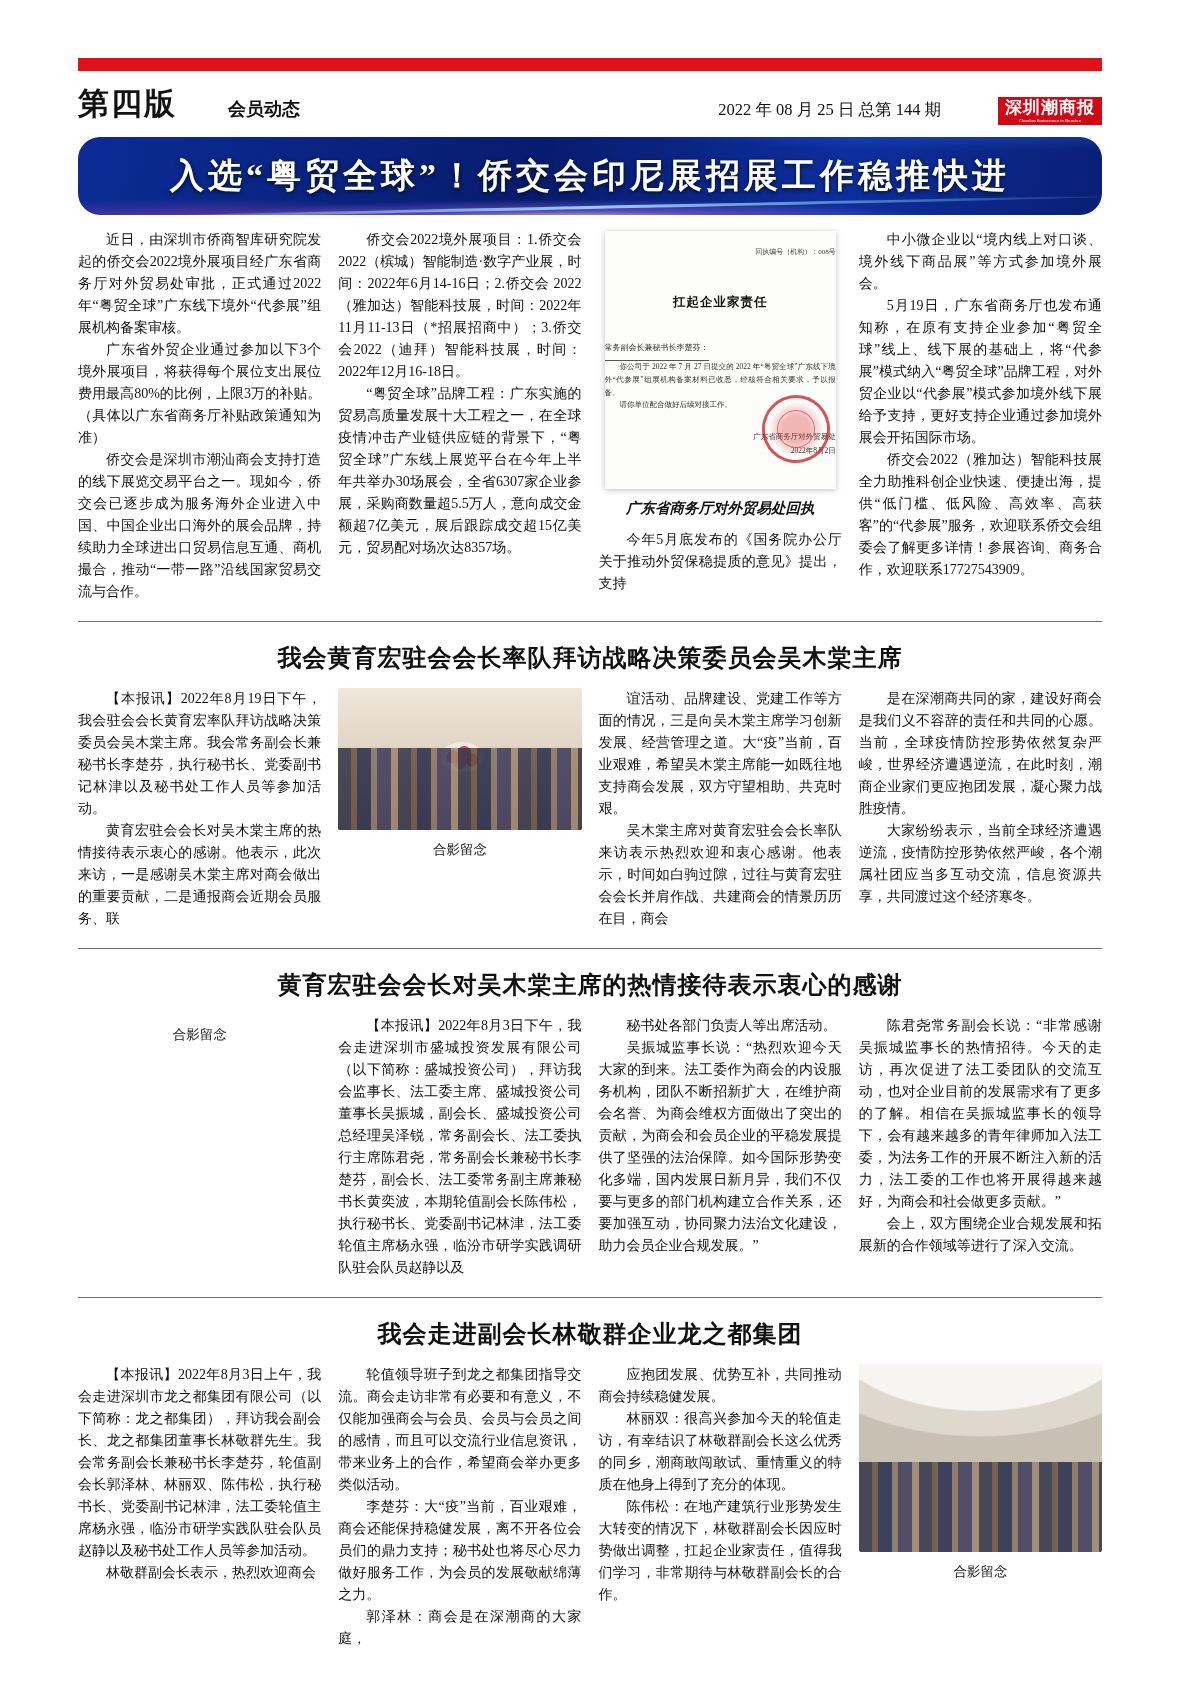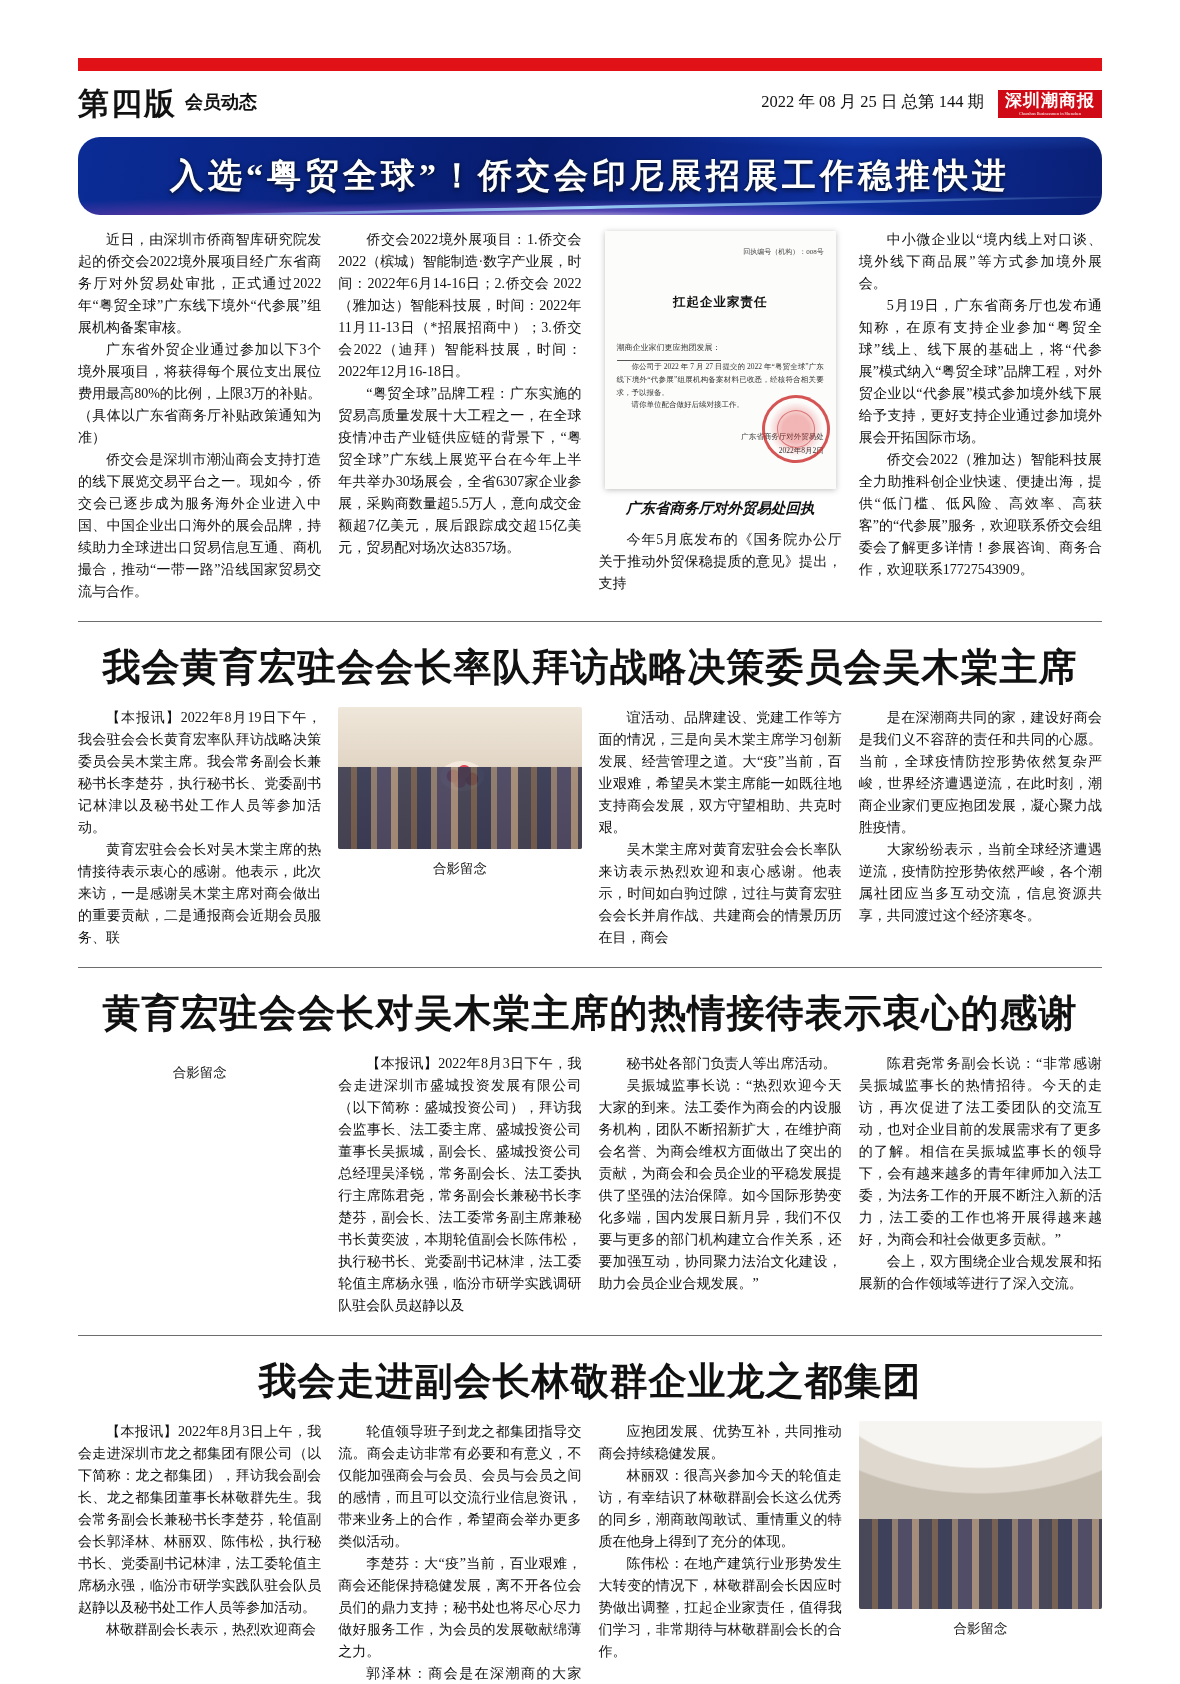--- a/index.html
+++ b/index.html
@@ -1,43 +1,43 @@
 <!DOCTYPE html>
 <html><head>
 <meta charset="utf-8">
 <style>
   html,body{margin:0;padding:0;background:#e9e9e9;}
   .page{width:1180px;height:1684px;background:#fff;position:relative;margin:0 auto;
         font-family:"Liberation Serif",serif;color:#111;overflow:hidden;}
   .inner{margin:0 78px;}
   .topbar{margin-top:58px;height:13px;background:#e01117;}
-  .header{display:flex;align-items:center;padding:12px 0 8px;}
+  .header{display:flex;align-items:flex-end;padding:12px 0 8px;gap:43px;}
   .edition{font-family:"Liberation Sans",sans-serif;font-weight:bold;font-size:31px;letter-spacing:2px;}
   .section{font-family:"Liberation Sans",sans-serif;font-weight:bold;font-size:18px;margin-left:8px;padding-bottom:4px;}
   .date{margin-left:auto;font-size:16.5px;padding-bottom:4px;}
   .masthead{background:#cf0a16;color:#fff;text-align:center;margin-left:14px;padding:3px 7px 2px;line-height:1.05;}
   .masthead .mt{font-family:Liberation Mono, monospace;font-weight:bold;font-size:17px;letter-spacing:1px;}
   .masthead .ms{font-size:5px;transform:scale(.85);white-space:nowrap;}
   .banner{margin-top:4px;height:78px;position:relative;display:flex;align-items:center;justify-content:center;overflow:hidden;
     background:
       radial-gradient(ellipse 60% 45% at 48% 108%, rgba(255,255,255,.9) 0%, rgba(180,120,255,.45) 30%, transparent 62%),
       radial-gradient(ellipse 45% 60% at 12% 115%, rgba(240,80,200,.5) 0%, transparent 60%),
       radial-gradient(ellipse 70% 80% at 88% -30%, rgba(60,130,255,.55) 0%, transparent 60%),
       linear-gradient(100deg,#0b2c96 0%,#081c6e 45%,#0d2f9e 75%,#0a1f74 100%); border-radius: 22px;}
   .banner:after{content:"";position:absolute;left:-5%;right:-5%;bottom:6px;height:3px;border-radius:50%;
       background:linear-gradient(90deg,transparent,rgba(160,220,255,.9),transparent);transform:rotate(-1.2deg);}
   .banner h1{margin:0;color:#fff;font-size:34px;font-weight:bold;letter-spacing:4px;
       font-family:"Liberation Serif",serif;text-shadow:0 2px 5px rgba(0,0,0,.6),0 0 2px #123;}
   .cols{display:flex;gap:17px;margin-top:14px;}
   .col{flex:1;min-width:0;font-size:14px;line-height:22px;text-align:justify;}
   .col p{margin:0;text-indent:2em;}
   hr.sep{border:none;border-top:1px solid #6d6d6d;margin:18px 0 0;}
-  h2.art-title{text-align:center;font-size:38px;font-weight:bold;margin:20px 0 6px;letter-spacing:1px;font-family:"Liberation Serif",serif;}
+  h2.art-title{text-align:center;font-size:24px;font-weight:bold;margin:20px 0 6px;letter-spacing:1px;font-family:"Liberation Serif",serif;}
   
-  .doc{background:#fcfcfb;box-shadow:0 1px 6px rgba(0,0,0,.25);height:238px;position:relative;margin:2px 6px 8px;padding:10px 12px;font-family:"Liberation Serif",serif;}
+  .doc{background:#fcfcfb;box-shadow:0 1px 6px rgba(0,0,0,.25);height:238px;position:relative;margin:2px 6px 8px;padding:10px 0;font-family:"Liberation Serif",serif;}
   .doc-no{font-size:7px;text-align:right;color:#444;}
   .doc-title{font-size:12.5px;font-weight:bold;text-align:center;margin-top:28px;letter-spacing:1px;}
   .doc-to{font-size:8px;margin-top:24px;border-bottom:1px solid #555;display:inline-block;padding-bottom:1px;color:#333;}
   .doc-line{font-size:7.5px;margin:4px 0 0;color:#333;line-height:1.7;}
   .doc-line.ind{text-indent:2em;}
   .doc-sign{font-size:7.5px;text-align:right;margin-top:18px;color:#333;line-height:1.9;}
   .stamp{position:absolute;right:6px;bottom:26px;width:62px;height:62px;border-radius:50%;
      border:3px solid rgba(200,30,30,.75);
      background:radial-gradient(circle at 50% 50%, rgba(220,50,50,.35) 0 30%, transparent 62%);
      transform:rotate(-12deg);}
@@ -91,21 +91,21 @@
       <p>侨交会是深圳市潮汕商会支持打造的线下展览交易平台之一。现如今，侨交会已逐步成为服务海外企业进入中国、中国企业出口海外的展会品牌，持续助力全球进出口贸易信息互通、商机撮合，推动“一带一路”沿线国家贸易交流与合作。</p>
     </div>
     <div class="col">
       <p>侨交会2022境外展项目：1.侨交会2022（槟城）智能制造·数字产业展，时间：2022年6月14-16日；2.侨交会 2022（雅加达）智能科技展，时间：2022年11月11-13日（*招展招商中）；3.侨交会2022（迪拜）智能科技展，时间：2022年12月16-18日。</p>
       <p>“粤贸全球”品牌工程：广东实施的贸易高质量发展十大工程之一，在全球疫情冲击产业链供应链的背景下，“粤贸全球”广东线上展览平台在今年上半年共举办30场展会，全省6307家企业参展，采购商数量超5.5万人，意向成交金额超7亿美元，展后跟踪成交超15亿美元，贸易配对场次达8357场。</p>
     </div>
     <div class="col">
       <div class="doc">
         <div class="doc-no">回执编号（机构）：008号</div>
         <div class="doc-title">扛起企业家责任</div>
-        <div><span class="doc-to">潮商企业家们更应抱团发展：</span></div>
+        <div><span class="doc-to">常务副会长兼秘书长李楚芬：</span></div>
         <p class="doc-line ind">你公司于 2022 年 7 月 27 日提交的 2022 年“粤贸全球”广东线下境外“代参展”组展机构备案材料已收悉，经核符合相关要求，予以报备。</p>
         <p class="doc-line ind">请你单位配合做好后续对接工作。</p>
         <div class="doc-sign">
           <div>广东省商务厅对外贸易处</div>
           <div>2022年8月2日</div>
         </div>
         <div class="stamp"></div>
       </div>
       <div class="doc-caption">广东省商务厅对外贸易处回执</div>
       <p>今年5月底发布的《国务院办公厅关于推动外贸保稳提质的意见》提出，支持</p>

